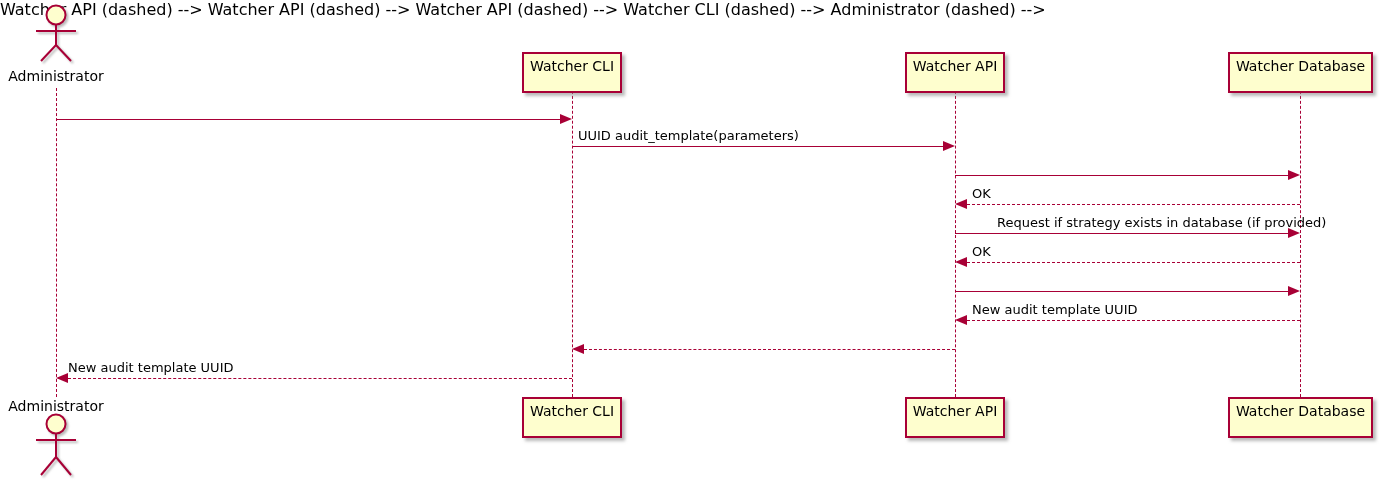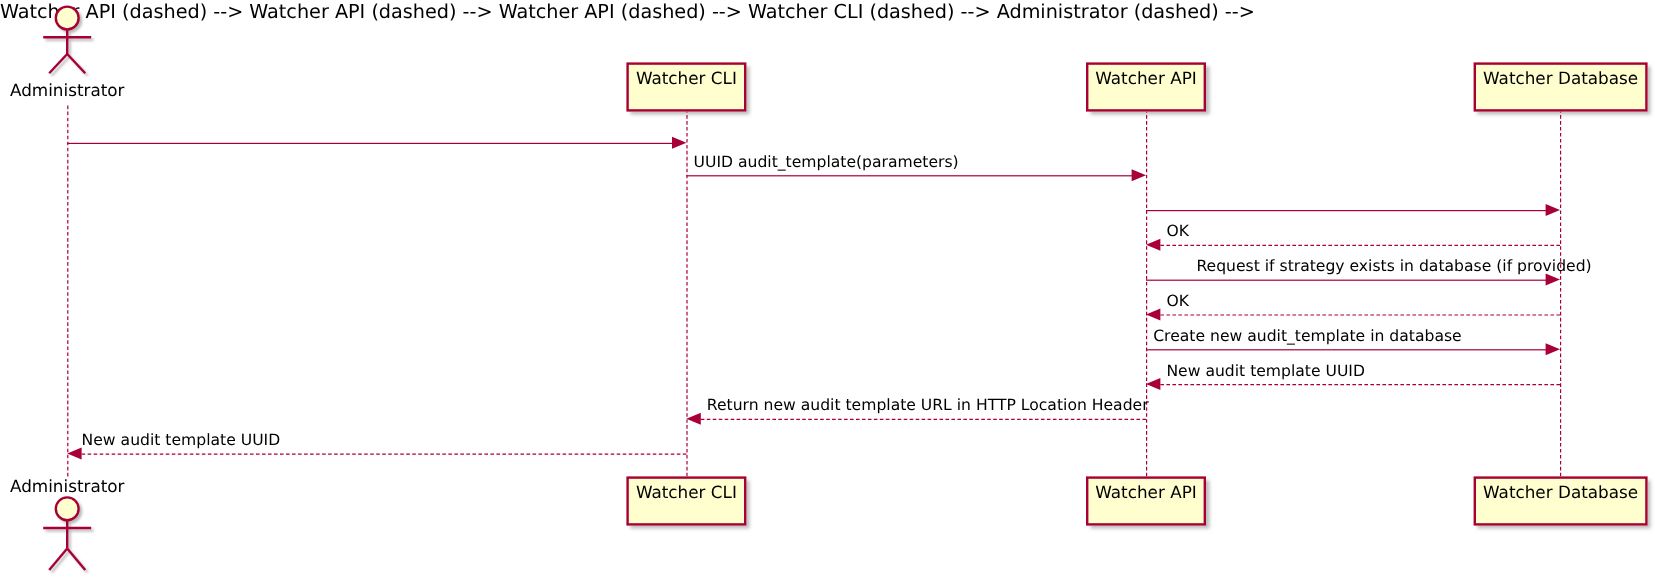--- a/index.html
+++ b/index.html
@@ -73,31 +73,29 @@
   <div class="msg-text" style="left:961px; top:215px;margin-left:36px;">Request if strategy exists in database (if provided)</div>
   <div class="msg-line solid" style="left:955px; top:233px; width:334px;"></div>
   <div class="ah ah-r" style="left:1288px; top:228px;"></div>
 
    Watcher API (dashed) --&gt;
   <div class="msg-text" style="left:972px; top:244px;">OK</div>
   <div class="msg-line dashed" style="left:967px; top:262px; width:333px;"></div>
   <div class="ah ah-l" style="left:955px; top:257px;"></div>
 
   
-  <div class="msg-text" style="left:961px; top:273px;">Create new audit_template in database</div>
   <div class="msg-line solid" style="left:955px; top:291px; width:334px;"></div>
   <div class="ah ah-r" style="left:1288px; top:286px;"></div>
 
    Watcher API (dashed) --&gt;
   <div class="msg-text" style="left:972px; top:302px;">New audit template UUID</div>
   <div class="msg-line dashed" style="left:967px; top:320px; width:333px;"></div>
   <div class="ah ah-l" style="left:955px; top:315px;"></div>
 
    Watcher CLI (dashed) --&gt;
-  <div class="msg-text" style="left:589px; top:331px;">Return new audit template URL in HTTP Location Header</div>
   <div class="msg-line dashed" style="left:584px; top:349px; width:371px;"></div>
   <div class="ah ah-l" style="left:572px; top:344px;"></div>
 
    Administrator (dashed) --&gt;
   <div class="msg-text" style="left:68px; top:360px;">New audit template UUID</div>
   <div class="msg-line dashed" style="left:68px; top:378px; width:504px;"></div>
   <div class="ah ah-l" style="left:56px; top:373px;"></div>
 
   
   <div class="pbox" style="left:522px;  top:397px; width:100px;">Watcher CLI</div>

